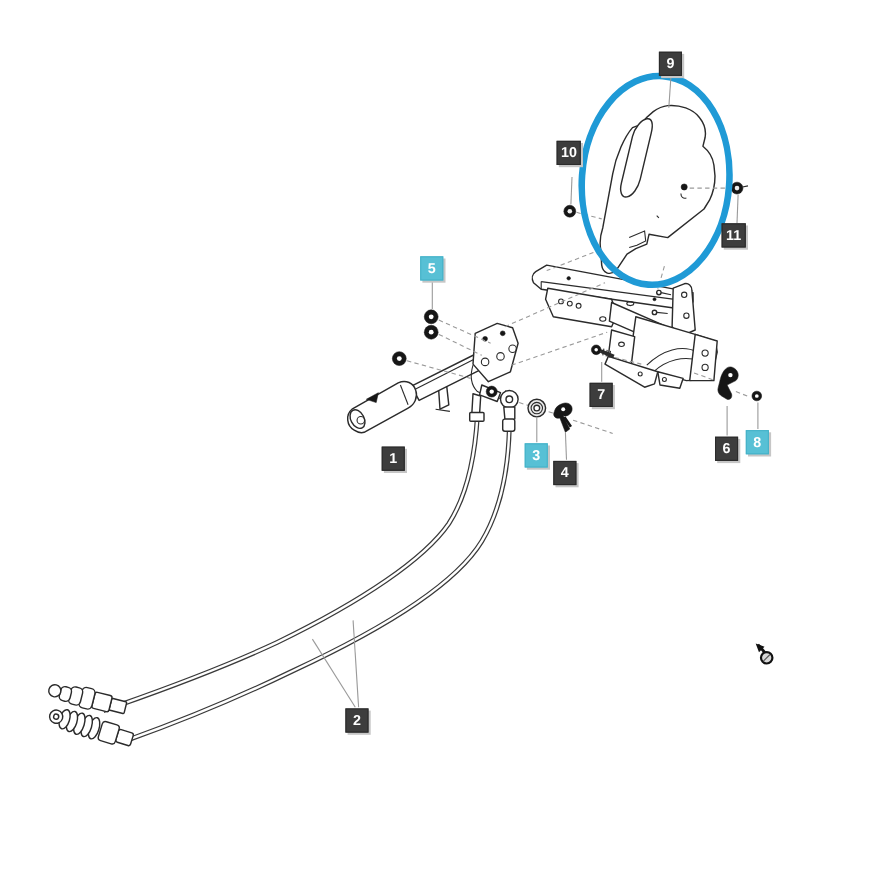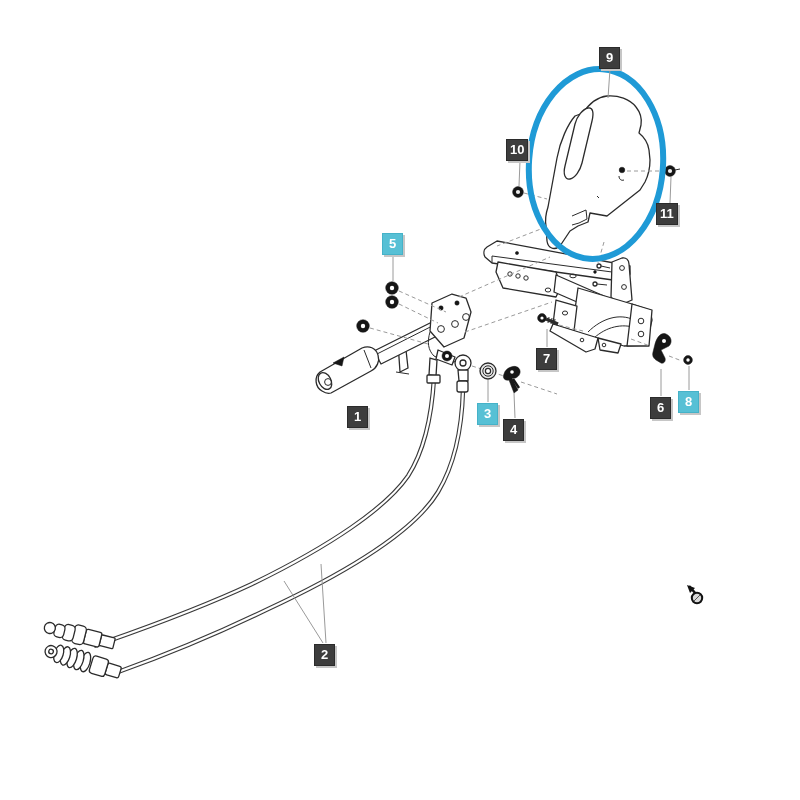--- a/index.html
+++ b/index.html
@@ -247,16 +247,16 @@
 
   <div class="callout" style="left:347px;top:406px;">1</div>
   <div class="callout" style="left:314px;top:644px;">2</div>
   <div class="callout hl" style="left:477px;top:403px;">3</div>
   <div class="callout" style="left:503px;top:419px;">4</div>
   <div class="callout hl" style="left:382px;top:233px;">5</div>
   <div class="callout" style="left:650px;top:397px;">6</div>
   <div class="callout" style="left:536px;top:348px;">7</div>
   <div class="callout hl" style="left:678px;top:391px;">8</div>
   <div class="callout" style="left:599px;top:47px;">9</div>
-  <div class="callout" style="left:506px;top:139px;">10</div>
+  <div class="callout" style="left:506px;top:128px;">10</div>
   <div class="callout" style="left:656px;top:203px;">11</div>
 
 </div>
 
 </body></html>

